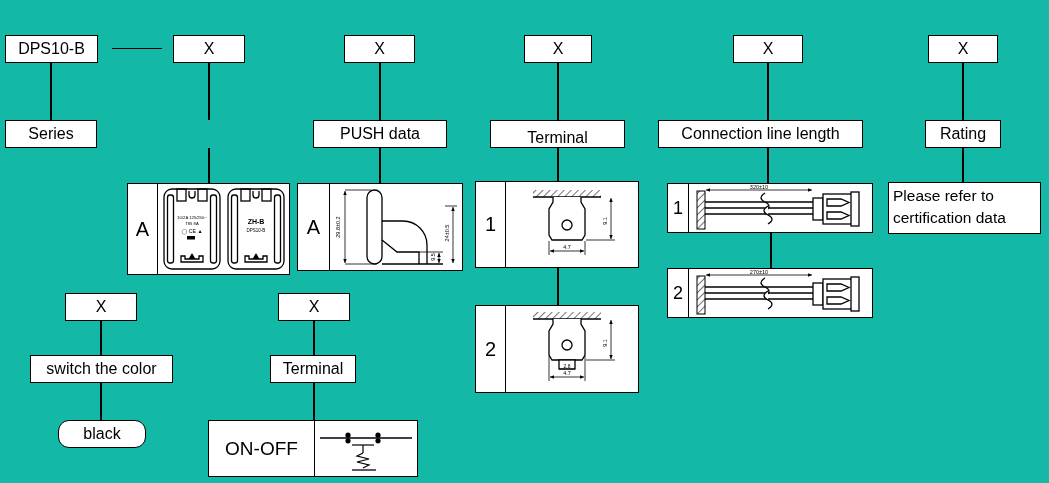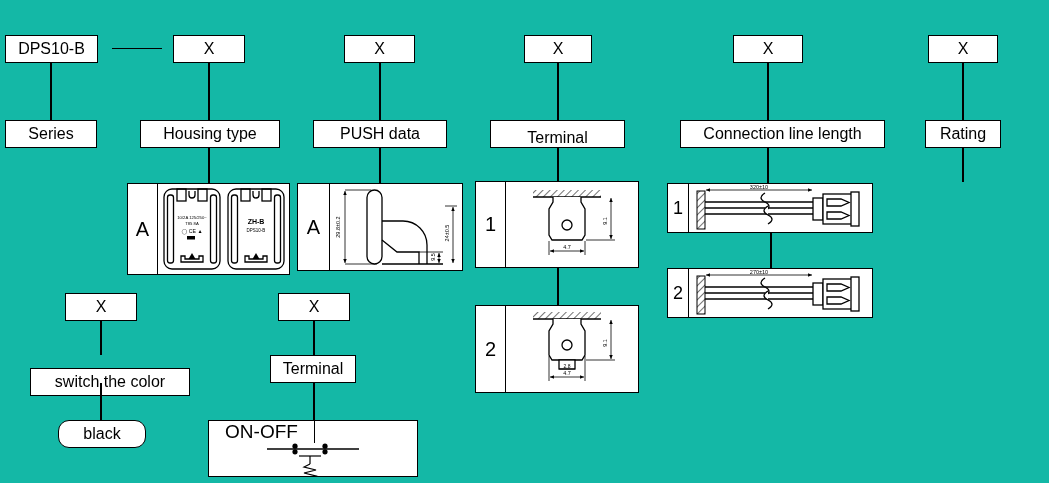--- a/index.html
+++ b/index.html
@@ -65,30 +65,27 @@
   <div class="vline" style="left:50px;top:63px;height:57px;"></div>
   <div class="vline" style="left:208px;top:63px;height:57px;"></div>
   <div class="vline" style="left:379px;top:63px;height:57px;"></div>
   <div class="vline" style="left:557px;top:63px;height:57px;"></div>
   <div class="vline" style="left:767px;top:63px;height:57px;"></div>
   <div class="vline" style="left:962px;top:63px;height:57px;"></div>
 
   <div class="box" style="left:5px;top:120px;width:92px;height:28px;">
     <span>Series</span>
     </div>
-  <div class="box" style="left:140px;top:120px;width:140px;height:28px;">
-    <span>Housing type</span>
-    </div>
   <div class="box" style="left:313px;top:120px;width:134px;height:28px;">
     <span>PUSH data</span>
     </div>
   <div class="box" style="left:490px;top:120px;width:135px;height:28px;align-items:flex-end;">
     <span>Terminal</span>
     </div>
-  <div class="box" style="left:680px;top:120px;width:205px;height:28px;">
+  <div class="box" style="left:658px;top:120px;width:205px;height:28px;">
     <span>Connection line length</span>
     </div>
   <div class="box" style="left:925px;top:120px;width:76px;height:28px;">
     <span>Rating</span>
     </div>
 
   <div class="vline" style="left:208px;top:148px;height:35px;"></div>
   <div class="vline" style="left:379px;top:148px;height:35px;"></div>
   <div class="vline" style="left:557px;top:148px;height:33px;"></div>
   <div class="vline" style="left:767px;top:148px;height:35px;"></div>
@@ -242,43 +239,47 @@
         <rect x="132" y="9" width="30" height="30" class="sw"></rect>
         <rect x="160" y="7" width="8" height="34" class="sw"></rect>
         <path d="M136,14 h14 l8,3.5 l-8,3.5 h-14 z" class="s"></path>
         <path d="M136,27 h14 l8,3.5 l-8,3.5 h-14 z" class="s"></path>
         <line x1="15" y1="5" x2="121" y2="5" class="thin" marker-start="url(#ah)" marker-end="url(#ah)"></line>
         <text x="68" y="4" class="dimtxt" text-anchor="middle">270±10</text>
       </svg>
     </div>
   </div>
 
+  <div class="note" style="left:888px;top:182px;width:153px;height:52px;">
+    <div>Please refer to</div>
+    <div>certification data</div>
+  </div>
 
   <div class="box" style="left:65px;top:293px;width:72px;height:28px;">
     <span>X</span>
     </div>
   <div class="vline" style="left:100px;top:321px;height:34px;"></div>
-  <div class="box" style="left:30px;top:355px;width:160px;height:28px;margin-top:13px;">
+  <div class="box" style="left:30px;top:355px;width:143px;height:28px;">
     <span>switch the color</span>
     </div>
   <div class="vline" style="left:100px;top:383px;height:37px;"></div>
   <div class="box" style="left:58px;top:420px;width:88px;height:28px;border-radius:11px;">
     <span>black</span>
     </div>
 
   <div class="box" style="left:278px;top:293px;width:72px;height:28px;">
     <span>X</span>
     </div>
   <div class="vline" style="left:313px;top:321px;height:34px;"></div>
   <div class="box" style="left:270px;top:355px;width:86px;height:28px;">
     <span>Terminal</span>
     </div>
   <div class="vline" style="left:313px;top:383px;height:37px;"></div>
 
-  <div class="detail" style="left:208px;top:420px;width:210px;height:57px;flex-direction:column;">
+  <div class="detail" style="left:208px;top:420px;width:210px;height:57px;">
     <div class="keycell" style="width:106px;font-size:19px;">
       <span>ON-OFF</span>
       </div>
     <div class="bodycell">
       <svg width="100" height="53" viewBox="0 0 100 53">
         <line x1="4" y1="16" x2="96" y2="16" stroke="#000" stroke-width="1.3"></line>
         <circle cx="32" cy="13.2" r="2.6" fill="#000"></circle>
         <circle cx="32" cy="18.8" r="2.6" fill="#000"></circle>
         <circle cx="62" cy="13.2" r="2.6" fill="#000"></circle>
         <circle cx="62" cy="18.8" r="2.6" fill="#000"></circle>

